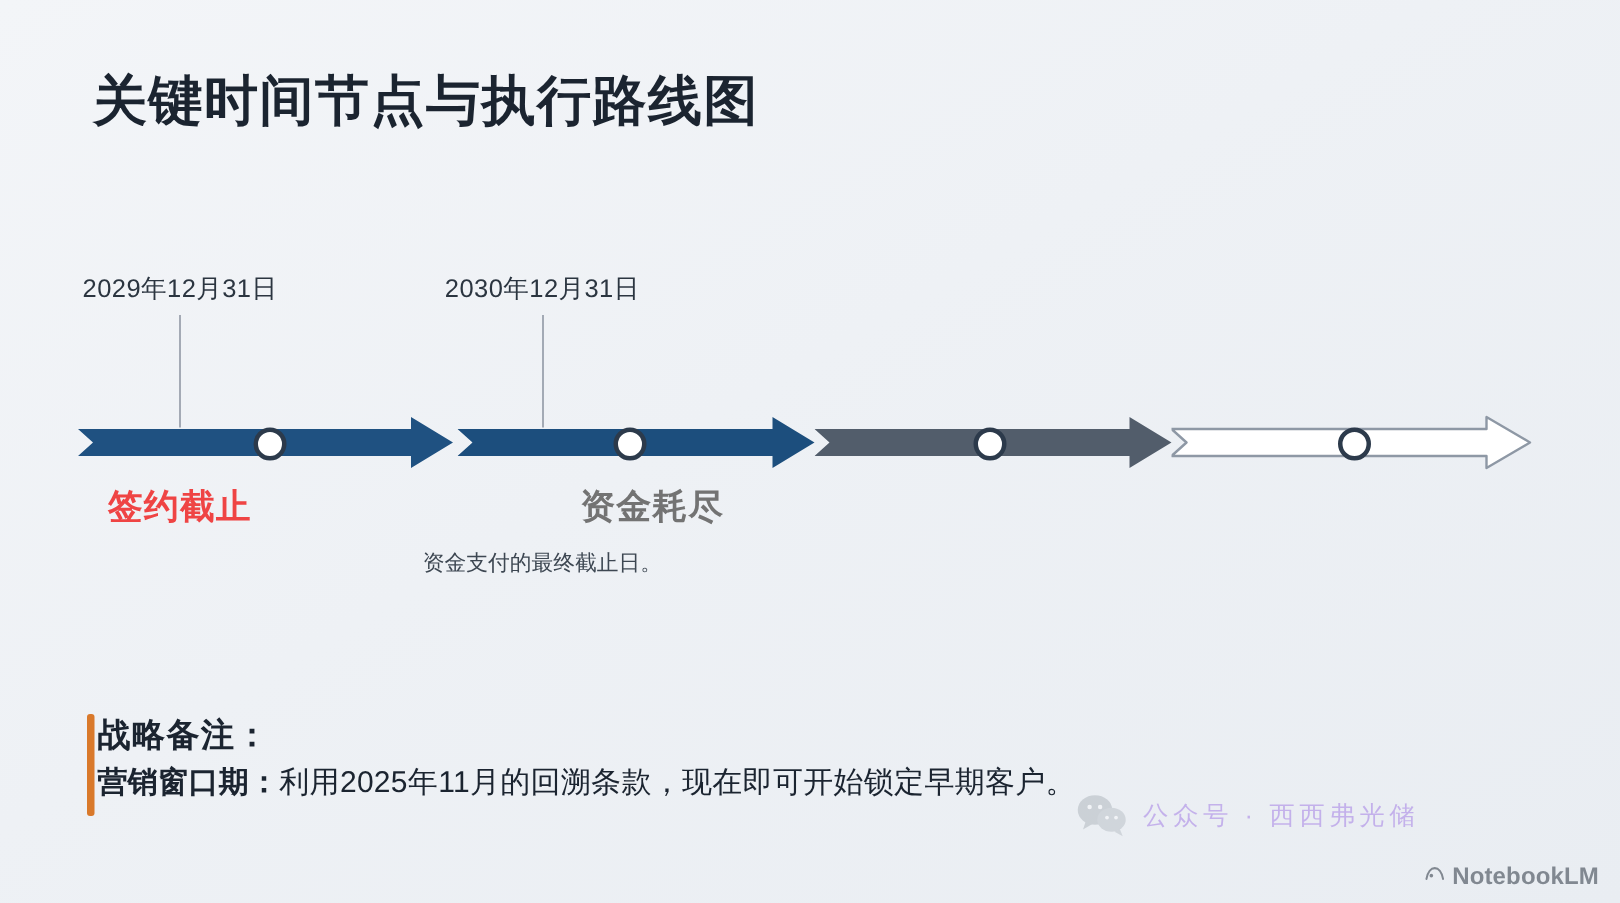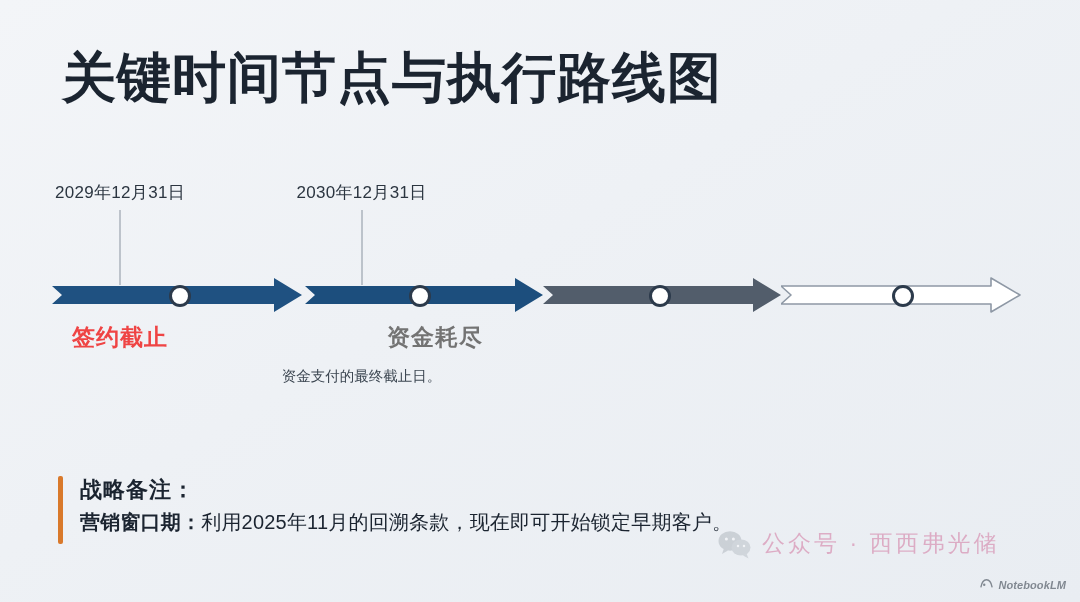--- a/index.html
+++ b/index.html
@@ -17,21 +17,21 @@
     color: #1f2933;
   }
 
   
   .title-wrap {
     position: absolute;
     left: 62px;
     top: 44px;
   }
   .page-title {
-    font-size: 54px;
+    font-size: 36px;
     font-weight: 700;
     letter-spacing: 1px;
     color: #1b2430;
     line-height: 1.25;
     white-space: nowrap;
   }
 
   
   .timeline {
     position: absolute;
@@ -123,21 +123,21 @@
     line-height: 1.75;
     color: #3d4752;
     text-align: center;
   }
 
   
   .note {
     position: absolute;
     left: 58px;
     top: 473px;
-    padding-left: 22px;
+    padding-left: 7px;
   }
   .note-bar {
     position: absolute;
     left: 0;
     top: 3px;
     width: 5px;
     height: 68px;
     background: #d9792b;
     border-radius: 2px;
   }
@@ -163,42 +163,41 @@
     left: 718px;
     top: 528px;
     display: flex;
     align-items: center;
     gap: 10px;
     opacity: .30;
     pointer-events: none;
   }
   .wm-icon { width: 34px; height: 30px; }
   .wm-text {
-    font-size: 23px;
-    color: #be185d;
+    font-size: 17px;
+    color: #6d28d9;
     letter-spacing: 3px;
     white-space: nowrap;
   }
 
   
   .nblm {
     position: absolute;
     right: 14px;
     bottom: 8px;
     display: flex;
     align-items: center;
     gap: 5px;
     opacity: .65;
   }
   .nblm-text {
-    font-size: 11px;
+    font-size: 16px;
     color: #4a535e;
     font-weight: 600;
     letter-spacing: .1px;
-    font-style: italic;
   }
 </style>
 </head>
 <body>
 
 <div class="title-wrap">
   <div class="page-title">关键时间节点与执行路线图</div>
 </div>
 
 <div class="timeline">

